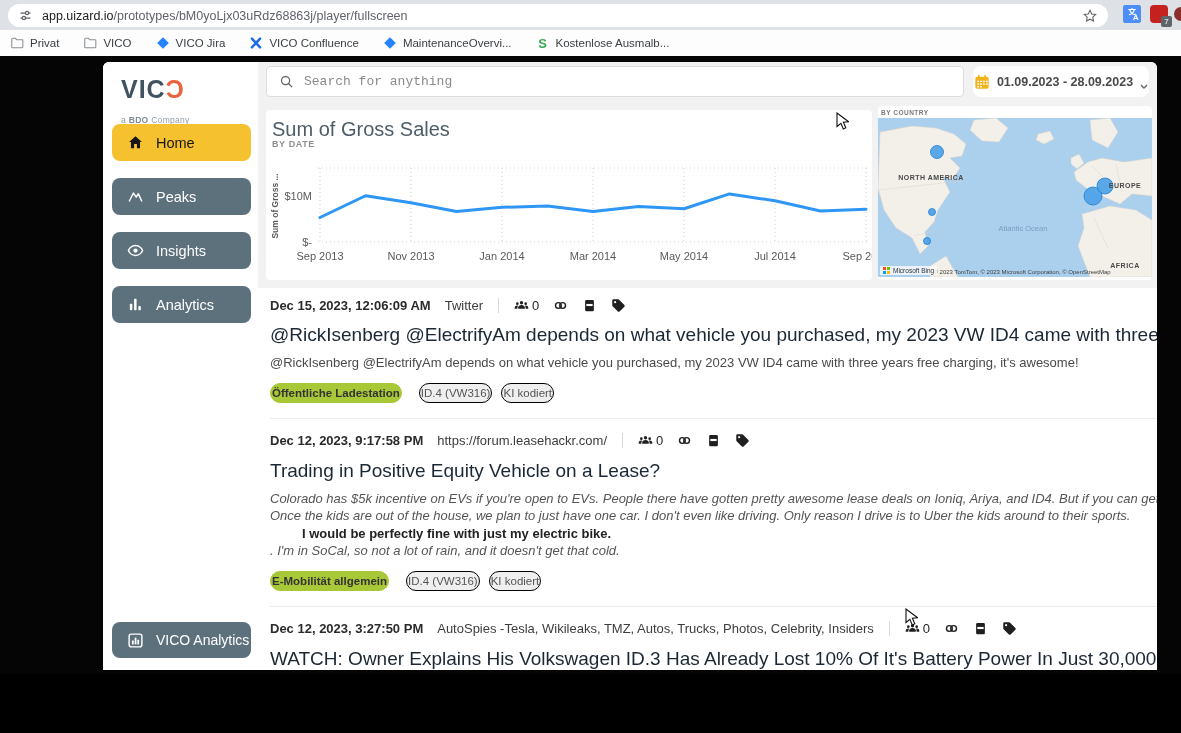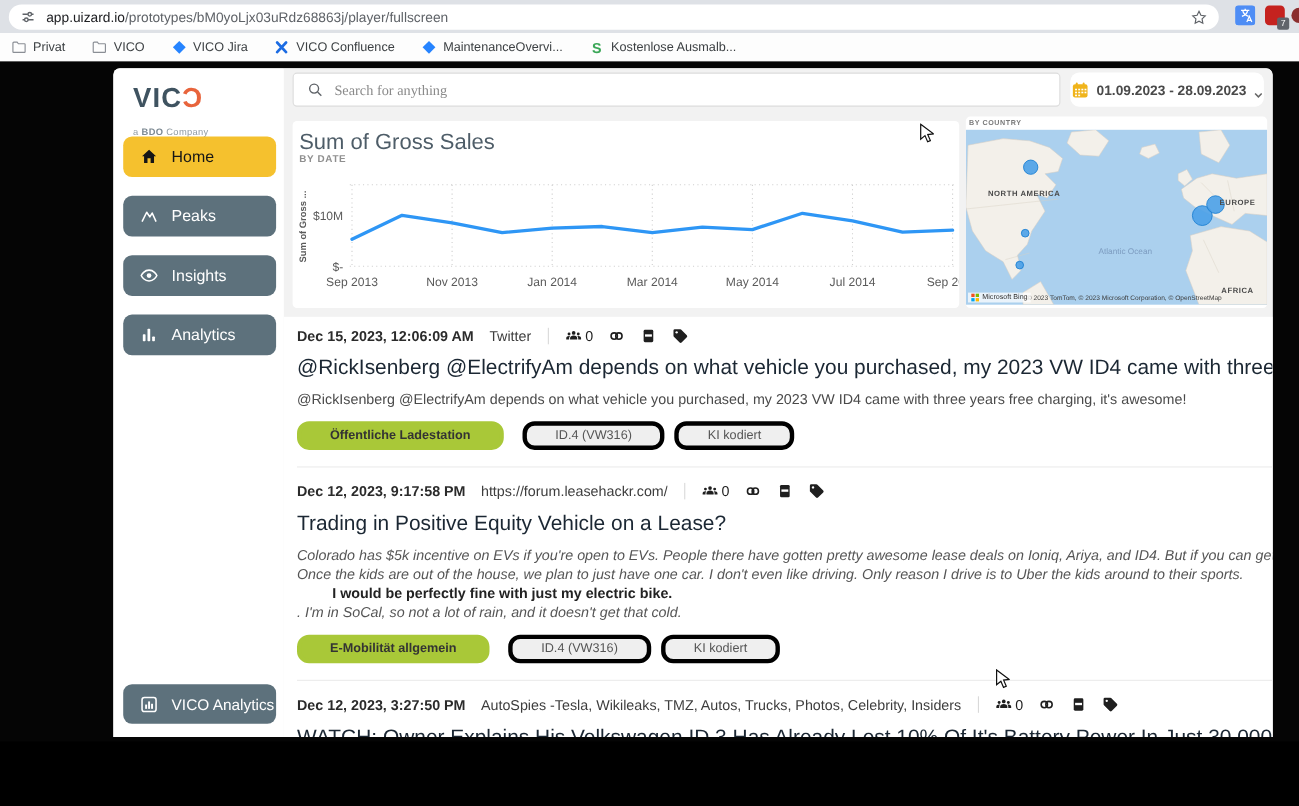--- a/index.html
+++ b/index.html
@@ -52,21 +52,21 @@
   .nav-btn .nbic svg { width:100%; height:100%; }
   .footer-btn { position:absolute; left:9px; right:7px; bottom:12px; height:36px; margin-bottom:0; font-size:14px; }
 
   
   .main { position:absolute; left:155px; right:0; top:0; bottom:0; background:#f2f2f2; }
   .search-card { position:absolute; left:8px; top:4px; width:698px; height:31px; background:#fff;
                  border:1px solid #dcdcdc; border-radius:4px; display:flex; align-items:center; padding:0 12px; }
   .search-card .sic { width:15px; height:15px; color:#5f6368; display:flex; }
   .search-card svg { width:100%; height:100%; }
   .search-card input { border:none; outline:none; flex:1; margin-left:10px; font-size:13px;
-                       font-family:Liberation Serif, serif; color:#333; background:transparent; }
+                       font-family:Liberation Mono, monospace; color:#333; background:transparent; }
   .search-card input::placeholder { color:#8a8a8a; }
   .date-card { position:absolute; left:715px; top:4px; width:176px; height:31px; background:#fff; border-radius:8px;
                display:flex; align-items:center; justify-content:center; gap:7px; font-size:12.5px; font-weight:bold; color:#4a4a4a; }
   .date-card .cic { width:16px; height:16px; display:flex; color:#f0b41b; }
   .date-card svg { width:100%; height:100%; }
   .date-card .chev { width:8px; height:6px; color:#666; }
 
   
   .chart-card { position:absolute; left:8px; top:48px; width:606px; height:170px; background:#fff; border-radius:4px; overflow:hidden; }
   .c-title { position:absolute; left:6px; top:8px; font-size:20px; color:#4e5d68; }
@@ -99,21 +99,21 @@
   .meta-icons { display:flex; align-items:center; gap:14px; color:#1f1f1f; }
   .meta-icons .mic { width:15px; height:15px; display:flex; }
   .meta-icons .mic svg { width:100%; height:100%; }
   .eng { display:flex; align-items:center; gap:3px; font-size:13px; color:#1f1f1f; }
   .post-title { font-size:19px; color:#1b2733; margin-top:8px; white-space:nowrap; overflow:hidden; line-height:26px; }
   .post-body { margin-top:6px; }
   .post-body div { font-size:13px; line-height:17.5px; color:#4a4a4a; white-space:nowrap; overflow:hidden; }
   .post-body .italic { font-style:italic; color:#555; }
   .post-body .bold { font-weight:bold; color:#222;padding-left:32px; }
   .post-tags { display:flex; align-items:center; gap:9px; margin-top:11px; }
-  .tag { font-size:11.5px; padding:3px 26px; border-radius:11px; background:#efefef; border:4px solid #000000; color:#555; white-space:nowrap; }
+  .tag { font-size:11.5px; padding:3px 1px; border-radius:11px; background:#efefef; border:1px solid #000000; color:#555; white-space:nowrap; }
   .tag.green { background:#a9c838; border-color:#a9c838; color:#333; font-weight:bold; margin-right:8px; }
 
   .cursor { position:absolute; width:13px; height:18px; z-index:50; }
   .cursor svg { width:100%; height:100%; }
 </style>
 </head>
 <body>
 
 <svg width="0" height="0" style="position:absolute">
   <defs>

